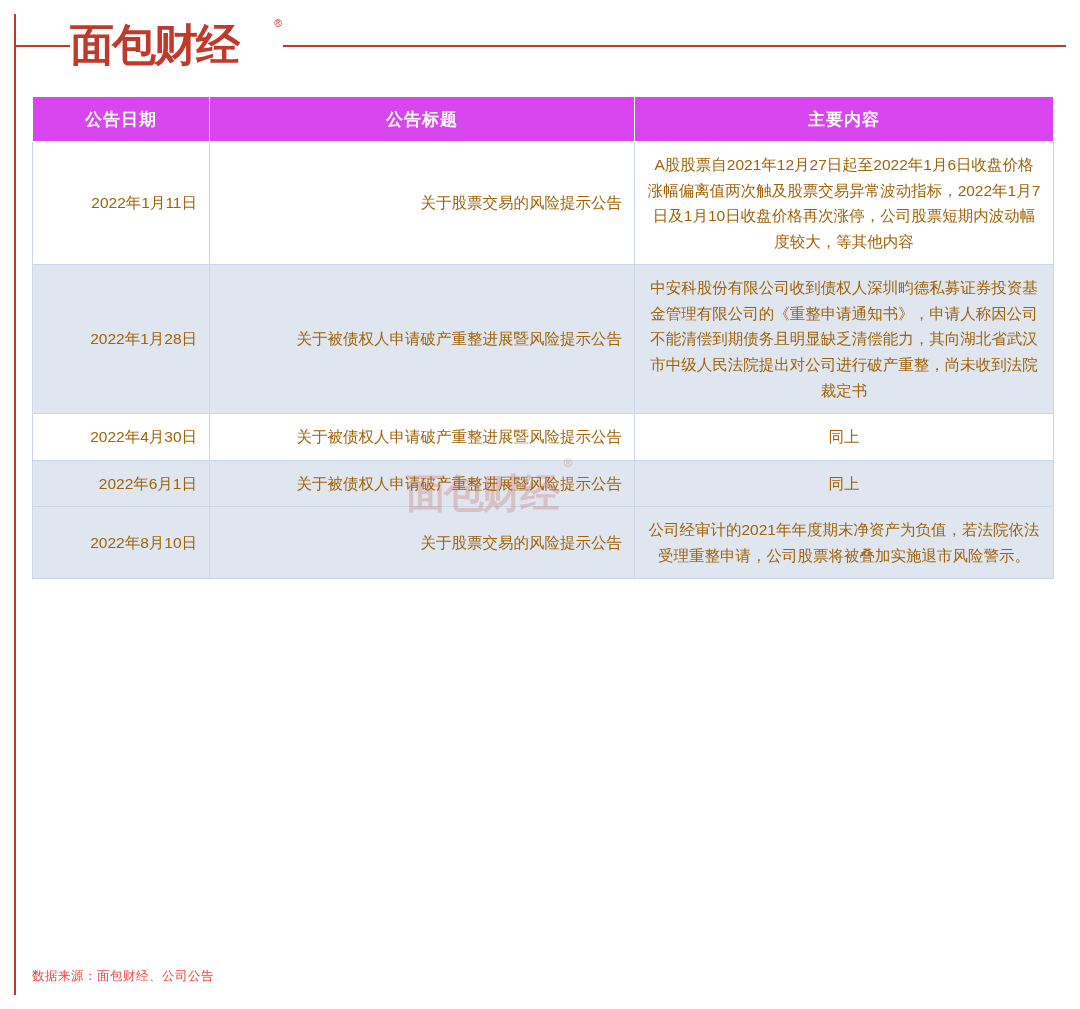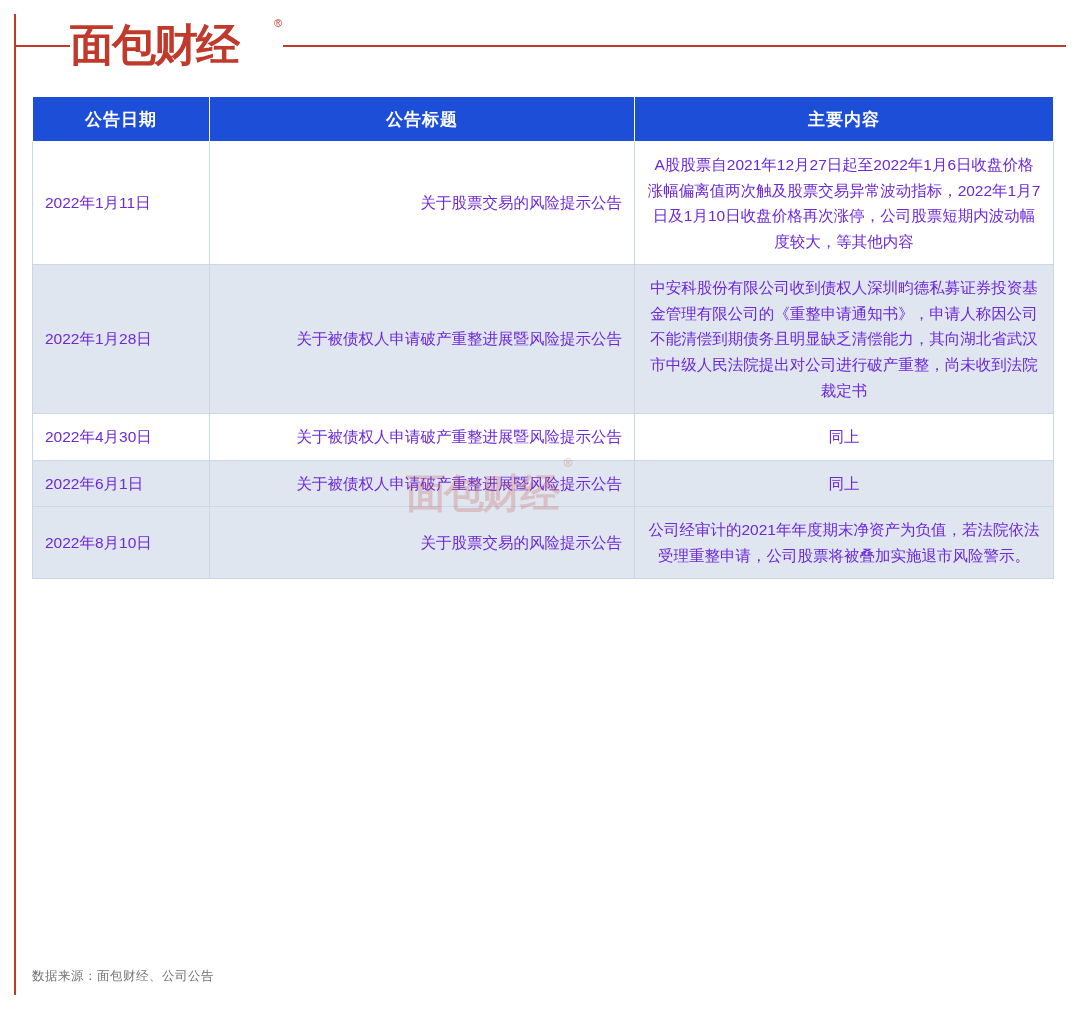--- a/index.html
+++ b/index.html
@@ -74,38 +74,38 @@
     left: 32px;
     top: 96px;
     width: 1012px;
   }
   table.data {
     border-collapse: collapse;
     width: 1012px;
     table-layout: fixed;
   }
   table.data th {
-    background: #1d4ed8;
+    background: #d946ef;
     color: #ffffff;
     font-size: 17px;
     font-weight: bold;
     height: 42px;
     border: 1px solid #ffffff;
     text-align: center;
     letter-spacing: 1px;
   }
   table.data td {
     border: 1px solid #c9d7e8;
     font-size: 15.5px;
     line-height: 1.65;
     padding: 10px 12px;
-    color: #6d28d9;
+    color: #a16207;
     vertical-align: middle;
   }
-  .col-date   { width: 174px; text-align: left; }
+  .col-date   { width: 174px; text-align: right; }
   .col-title  { width: 422px; text-align: right; }
   .col-body   { width: 416px; text-align: center; }
 
   tr.alt td { background: #dfe6f0; }
   tr.plain td { background: #ffffff; }
 
   
   .watermark {
     position: absolute;
     left: 406px;
@@ -125,21 +125,21 @@
     font-size: 12px;
   }
 
   
   .footer {
     position: absolute;
     left: 32px;
     top: 968px;
     font-family: "DejaVu Serif", serif;
     font-size: 12.5px;
-    color: #737373;
+    color: #ef4444;
     letter-spacing: 0.5px;
   }
 </style>
 </head>
 <body>
 
 <div class="page-frame"></div>
 <div class="frame-top-left"></div>
 <div class="frame-top-right"></div>
 

